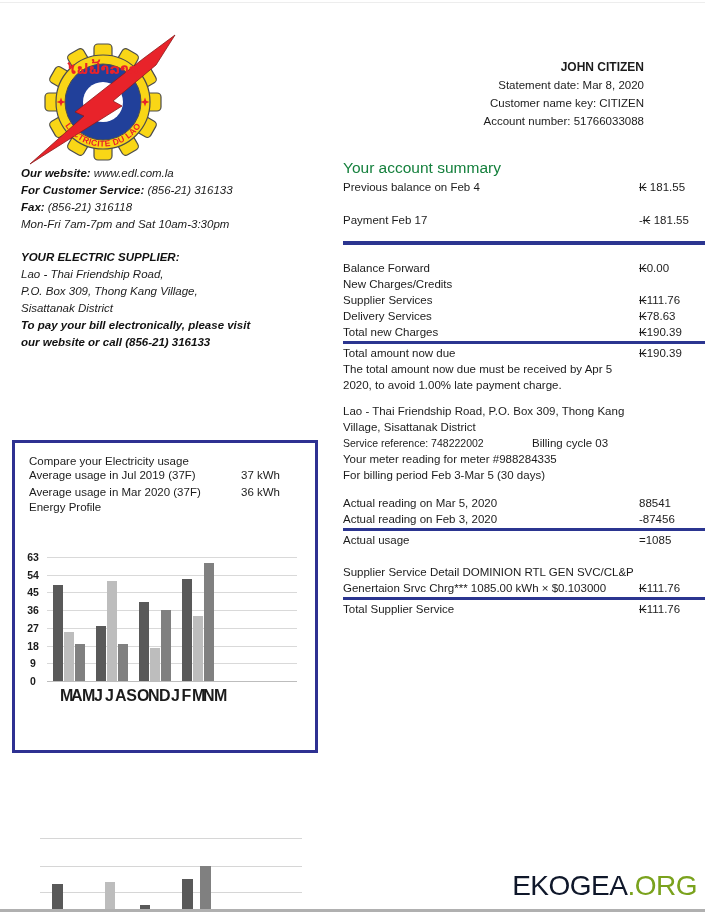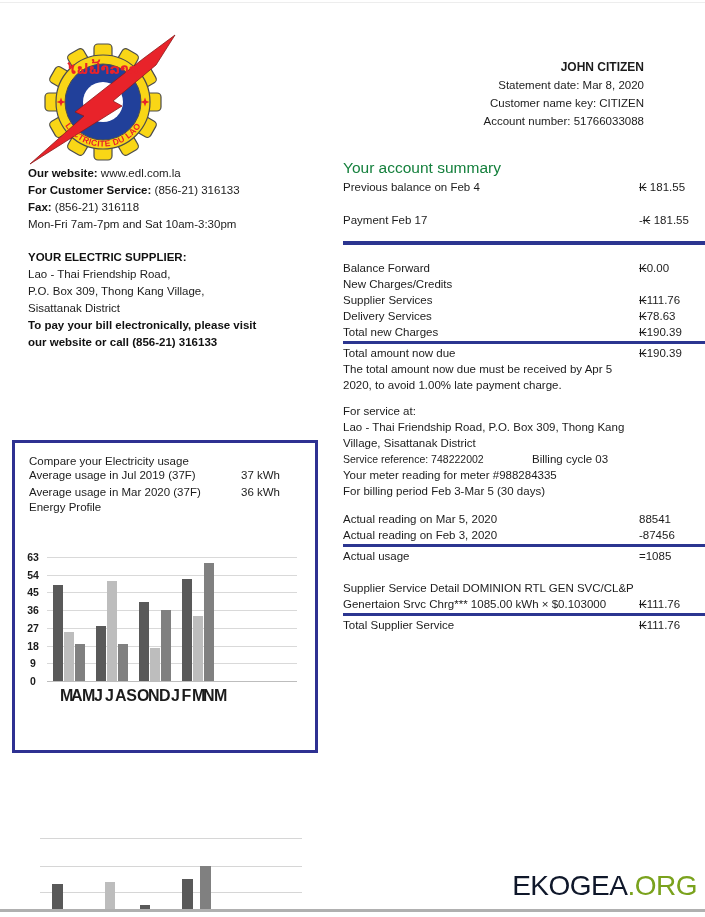--- a/index.html
+++ b/index.html
@@ -11,21 +11,21 @@
   .top-hairline{position:absolute;top:2px;left:0;width:100%;height:1px;background:#ededed;}
 
   
   .logo{position:absolute;left:28px;top:30px;width:155px;height:140px;}
 
   
   .hdr{position:absolute;top:58px;right:61px;width:320px;text-align:right;line-height:18px;}
   .hdr .name{font-weight:bold;font-size:12px;}
 
   
-  .contact{position:absolute;left:28px;top:165px;width:300px;line-height:17px;}
+  .contact{position:absolute;left:21px;top:165px;width:300px;line-height:17px;font-style:italic;}
   .contact b{color:#111;}
   .contact .blockgap{margin-top:16px;}
 
   
   .rcol{position:absolute;left:343px;top:157px;width:362px;}
   .rcol .title{font-size:15.5px;line-height:22px;color:#15803d;}
   .row{position:relative;line-height:16px;min-height:16px;}
   .row .val{position:absolute;left:296px;top:0;white-space:nowrap;}
   .row.gap-top{margin-top:17px;}
   .rule-thick{height:4px;background:#2b3590;margin:13px 0 15px 0;}
@@ -158,21 +158,20 @@
 
     <div class="rule-thin"></div>
 
     <div class="row">
       <span>Total amount now due</span>
       <span class="val">₭190.39</span>
     </div>
     <div class="note">The total amount now due must be received by Apr 5 2020, to avoid 1.00% late payment charge.</div>
 
     <div class="svc">
-      <div>For service at:</div>
       <div class="addr">Lao - Thai Friendship Road, P.O. Box 309, Thong Kang Village, Sisattanak District</div>
       <div class="refline">
         <span class="small">Service reference: 748222002</span>
         <span class="cycle">Billing cycle 03</span>
       </div>
       <div>Your meter reading for meter #988284335</div>
       <div>For billing period Feb 3-Mar 5 (30 days)</div>
     </div>
 
     <div class="readings">

